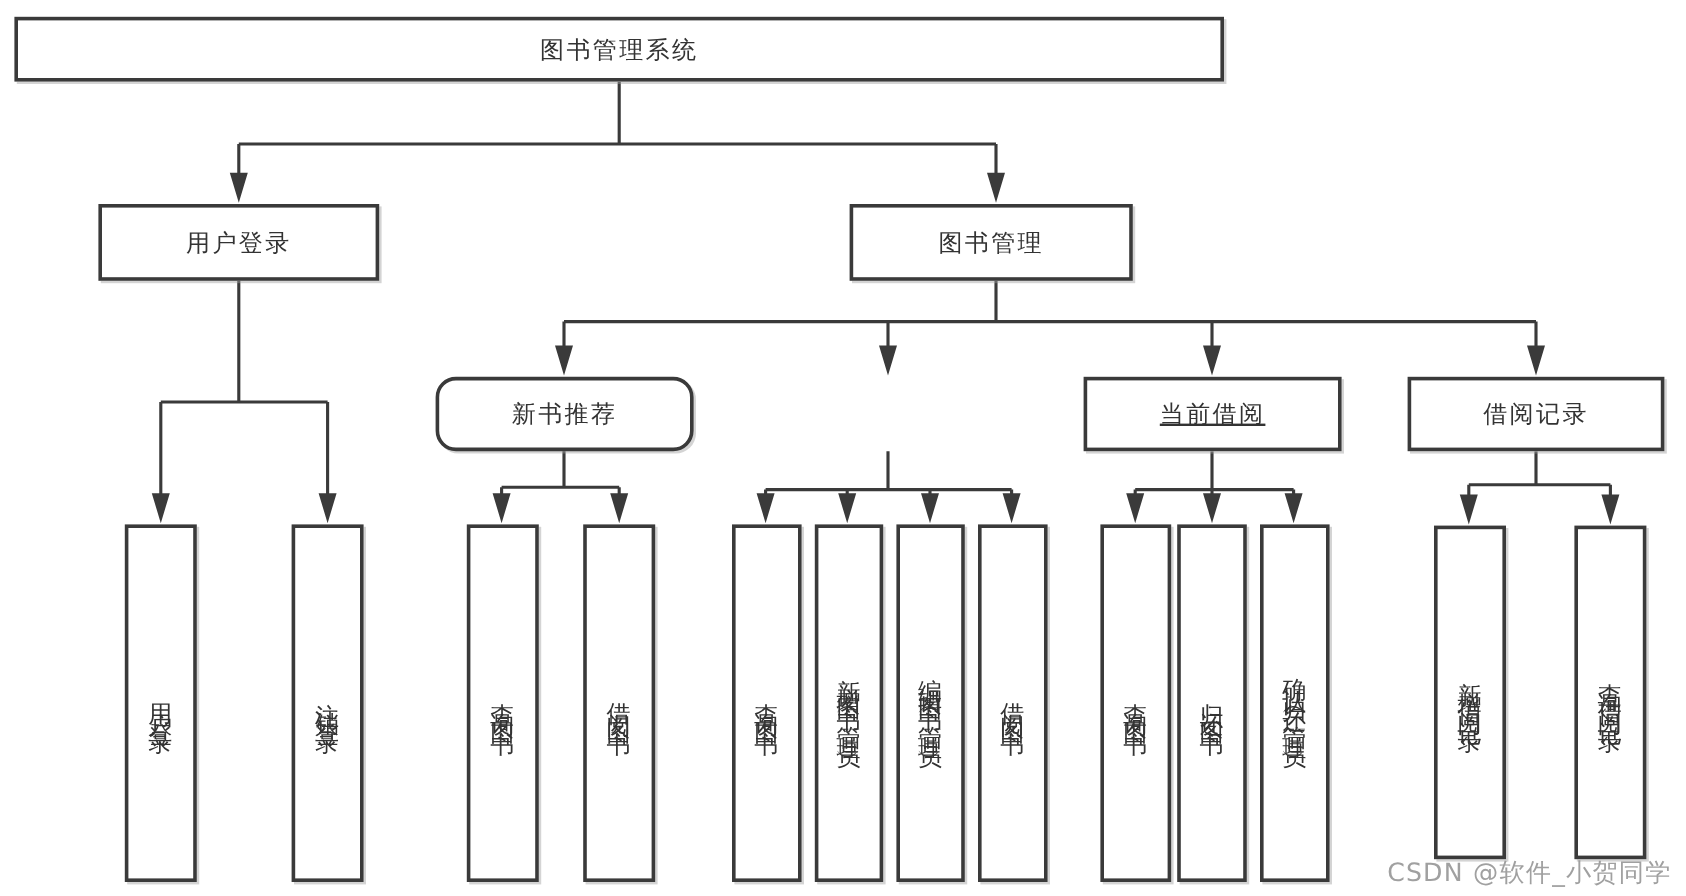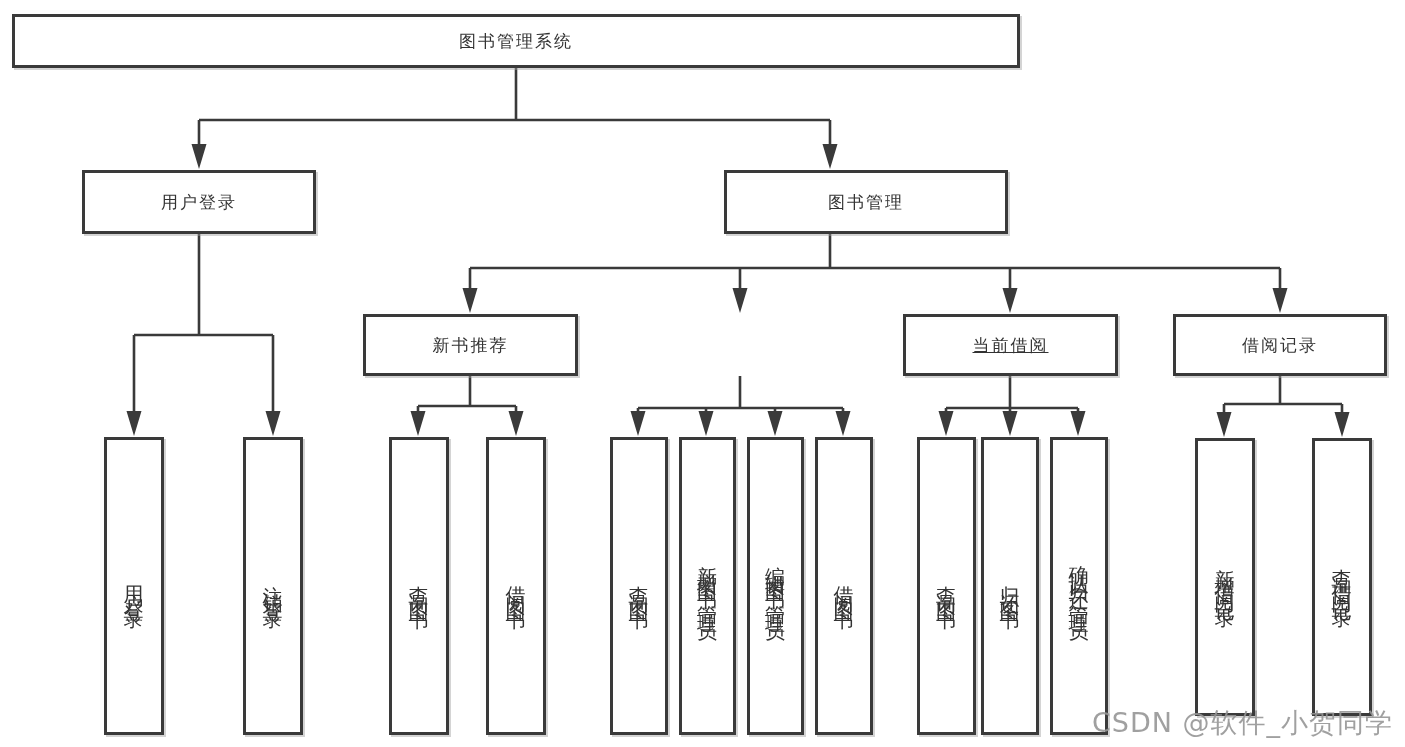--- a/index.html
+++ b/index.html
@@ -23,36 +23,36 @@
     background: #ffffff;
     border: 3px solid #3a3a3a;
     box-shadow: 2px 2px 0 rgba(160,160,160,0.45);
     display: flex;
     align-items: center;
     justify-content: center;
     color: #333333;
     z-index: 2;
   }
   .box.h span {
-    font-size: 17px;
+    font-size: 20px;
     letter-spacing: 2px;
     white-space: nowrap;
   }
   .box.v span {
     writing-mode: vertical-rl;
     text-orientation: mixed;
     font-size: 20px;
     letter-spacing: 8px;
     line-height: 1;
   }
   .watermark {
     position: absolute;
     right: 12px;
     bottom: 6px;
-    font-size: 27px;
+    font-size: 21px;
     letter-spacing: 1px;
     color: rgba(150,150,150,0.9);
     z-index: 5;
     white-space: nowrap;
     margin-top: 24px;
   }
 </style>
 </head>
 <body>
 
@@ -87,25 +87,25 @@
              M1334.5 412 L1349.5 412 L1342 437 Z"></path>
   </svg>
 
   <div class="box h" style="left:12px; top:14px; width:1008px; height:54px;">
     <span>图书管理系统</span>
   </div>
 
   <div class="box h" style="left:82px; top:170px; width:234px; height:64px;">
     <span>用户登录</span>
   </div>
-  <div class="box h" style="left:724px; top:170px; width:284px; height:64px;">
+  <div class="box h" style="left:708px; top:170px; width:236px; height:64px;">
     <span>图书管理</span>
   </div>
 
-  <div class="box h" style="left:363px; top:314px; width:215px; height:62px;">
+  <div class="box h" style="left:363px; top:314px; width:215px; height:62px;border-radius:17px;">
     <span>新书推荐</span>
   </div>
   <div class="box h" style="left:903px; top:314px; width:215px; height:62px;text-decoration:underline;">
     <span>当前借阅</span>
   </div>
   <div class="box h" style="left:1173px; top:314px; width:214px; height:62px;">
     <span>借阅记录</span>
   </div>
 
   <div class="box v" style="left:104px; top:437px; width:60px; height:298px;">

